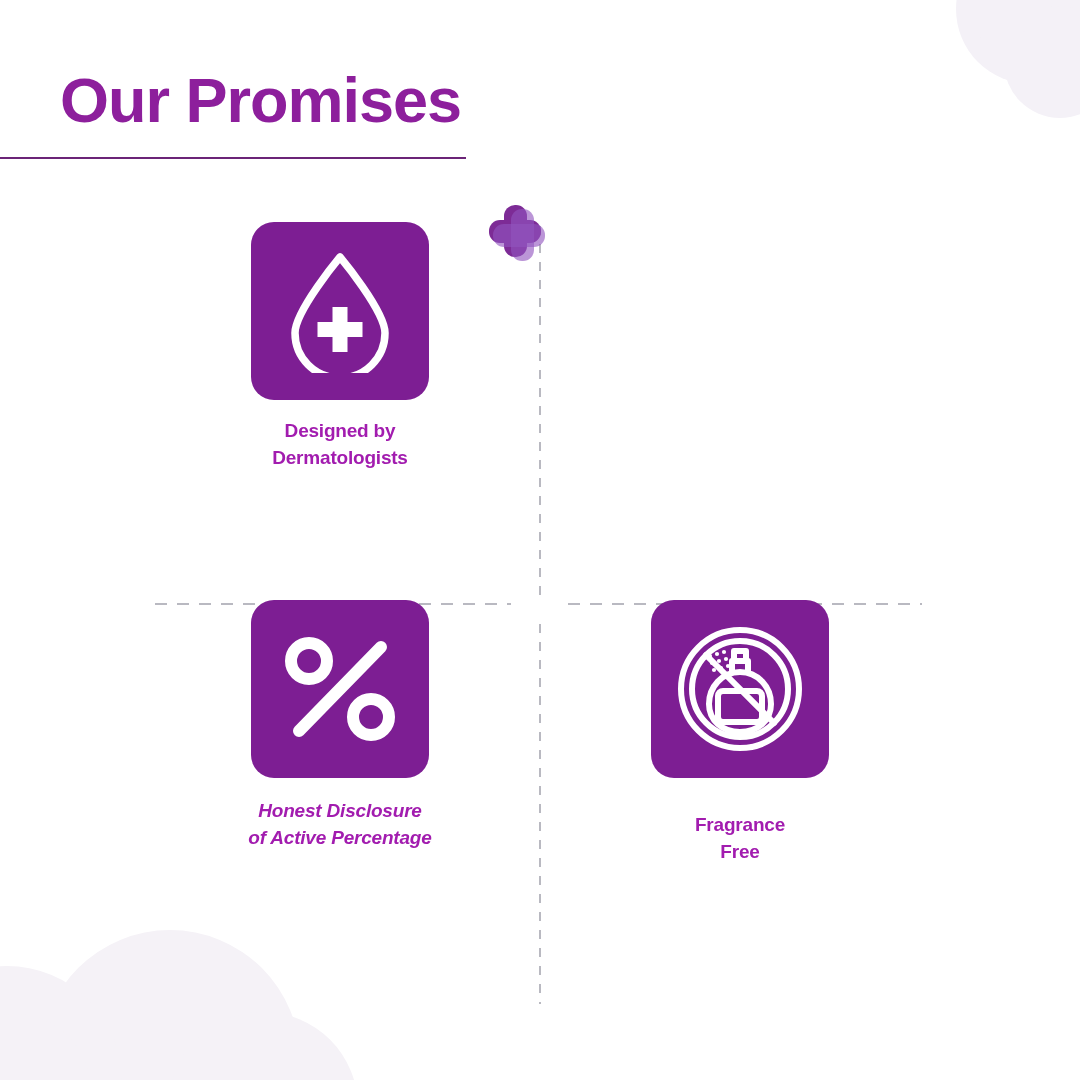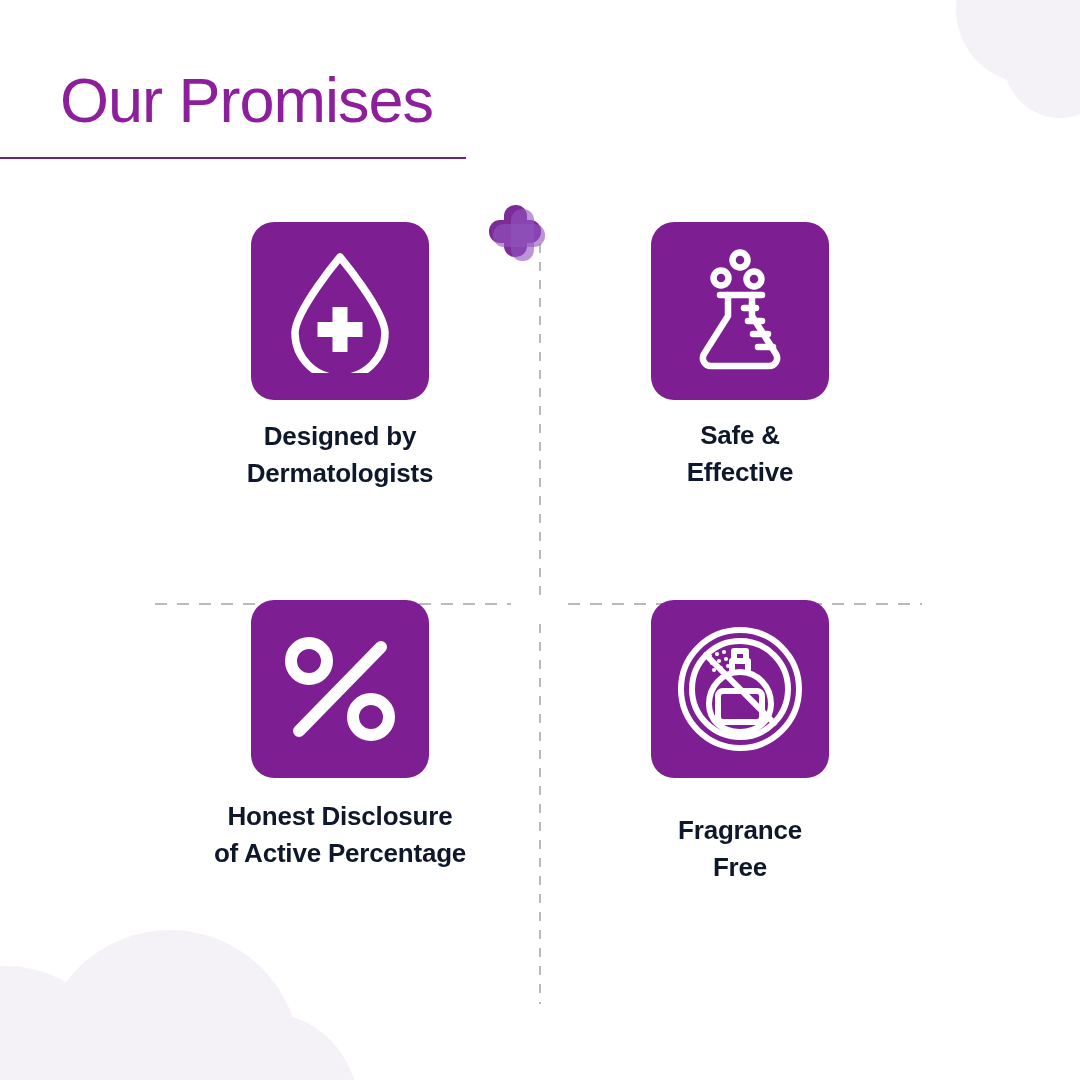--- a/index.html
+++ b/index.html
@@ -49,21 +49,21 @@
     position:absolute; background:#f5f2f7;
     width:150px; height:150px; border-radius:50%;
     left:-60px; bottom:-84px;
   }
 
   
   .header { position:absolute; left:0; top:66px; width:100%; z-index:3; }
 
   .title {
     position:absolute; left:60px; top:0;
-    font-size:63px; font-weight:normal;
+    font-size:63px; font-weight:bold;
     letter-spacing:-1px;
     color:#8d1f9c;
     line-height:1.08;
     white-space:nowrap;
   }
 
   .title-rule {
     position:absolute; left:0; top:91px;
     width:466px; height:2px;
     background:#6b2477;
@@ -140,30 +140,30 @@
     width:178px; height:178px;
     margin:0 auto;
     background:#7d1e93;
     border-radius:23px;
     display:flex; align-items:center; justify-content:center;
   }
   .tile svg { display:block; }
 
   .cell-label {
     margin-top:18px;
-    font-size:26px;
+    font-size:19px;
     font-weight:bold;
-    color:#0f172a;
+    color:#a21caf;
     line-height:1.42;
     letter-spacing:-0.2px;
     white-space:pre-line;
   }
   .cell-r0c1 .cell-label,
   .cell-r1c1 .cell-label { margin-top:17px; }
-  .cell-r1c0 .cell-label { margin-top:20px; }
+  .cell-r1c0 .cell-label { margin-top:20px;font-style:italic; }
   .cell-r1c1 .cell-label { margin-top:34px; }
 </style>
 </head>
 <body>
 
 <div class="bg-layer">
   <div class="blob-tr-a"></div>
   <div class="blob-tr-b"></div>
   <div class="blob-tr-c"></div>
   <div class="blob-bl-a"></div>
@@ -197,45 +197,20 @@
         <svg width="118" height="124" viewBox="0 0 118 124" fill="none">
           <path d="M59 8 C59 8 104 62 104 84 A45 45 0 0 1 14 84 C14 62 59 8 59 8 Z" stroke="#ffffff" stroke-width="7.5" stroke-linejoin="round" fill="none"></path>
           <path d="M51.5 58 H66.5 V73 H81.5 V88 H66.5 V103 H51.5 V88 H36.5 V73 H51.5 Z" fill="#ffffff"></path>
         </svg>
       </span>
     </div>
     <div class="cell-label">Designed by
 Dermatologists</div>
   </div>
 
-  <div class="cell cell-r0c1">
-    <div class="tile">
-      <span>
-        <svg width="120" height="126" viewBox="0 0 120 126" fill="none">
-          <g stroke="#ffffff" stroke-width="6.5" fill="none" stroke-linecap="round" stroke-linejoin="round">
-
-            <circle cx="60" cy="12" r="7.5"></circle>
-            <circle cx="41" cy="30" r="7.5"></circle>
-            <circle cx="74" cy="31" r="7.5"></circle>
-
-            <path d="M40 47 H82"></path>
-
-            <path d="M48 47 V68 L24 106 A8 8 0 0 0 31 118 H89 A8 8 0 0 0 96 106 L72 68 V47"></path>
-
-            <path d="M64 60 H76"></path>
-            <path d="M68 73 H82"></path>
-            <path d="M73 86 H88"></path>
-            <path d="M78 99 H93"></path>
-          </g>
-        </svg>
-      </span>
-    </div>
-    <div class="cell-label">Safe &amp;
-Effective</div>
-  </div>
 
   <div class="cell cell-r1c0">
     <div class="tile">
       <span>
         <svg width="118" height="112" viewBox="0 0 118 112" fill="none">
           <g stroke="#ffffff" stroke-width="12" fill="none" stroke-linecap="round">
             <circle cx="28" cy="28" r="18"></circle>
             <circle cx="90" cy="84" r="18"></circle>
             <path d="M100 14 L18 98"></path>
           </g>

